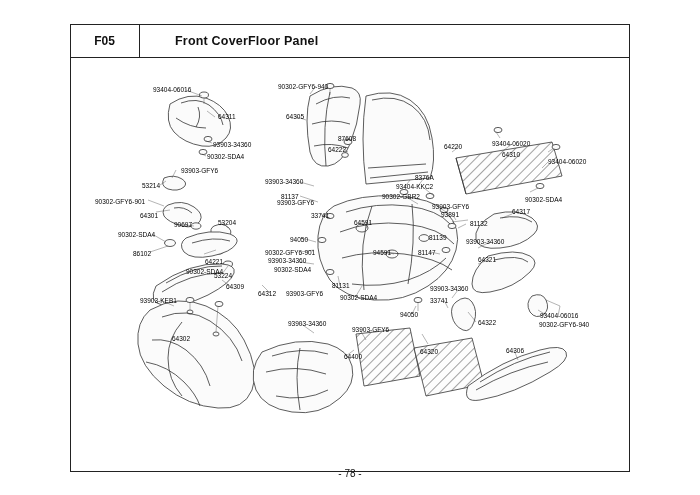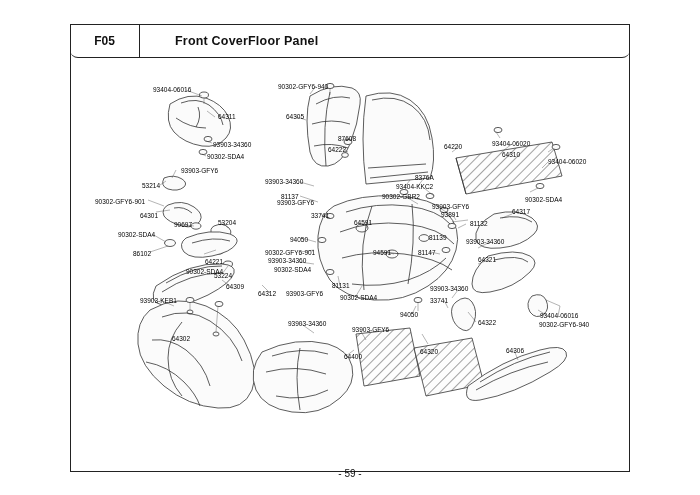--- a/index.html
+++ b/index.html
@@ -20,21 +20,20 @@
     width:560px;height:448px;
     border:1px solid #222;
     box-sizing:border-box;
   }
   .title-bar{
     position:absolute;
     left:70px;top:24px;
     width:560px;height:34px;
     border-bottom:1px solid #222;
     box-sizing:border-box;
-    border-radius:8px;
   }
   .title-cell{
     position:absolute;
     left:0;top:0;
     width:70px;height:34px;
     border-right:1px solid #222;
     box-sizing:border-box;
     display:flex;align-items:center;justify-content:center;
     font-size:12px;font-weight:bold;
   }
@@ -303,21 +302,21 @@
       <path class="pl" d="M530 192 l8 -4"></path>
     </g>
   </svg>
 
   <div class="frame"></div>
   <div class="title-bar">
     <div class="title-cell">F05</div>
     <div class="title-text">Front CoverFloor Panel</div>
   </div>
 
-  <div class="page-num">- 59 -</div>
+  <div class="page-num">- 78 -</div>
 
   <div id="labels">
       <div class="lbl" style="left: 153px; top: 86px;">93404-06016</div>
       <div class="lbl" style="left: 218px; top: 113px;">64311</div>
       <div class="lbl" style="left: 213px; top: 141px;">93903-34360</div>
       <div class="lbl" style="left: 207px; top: 153px;">90302-SDA4</div>
       <div class="lbl" style="left: 181px; top: 167px;">93903-GFY6</div>
       <div class="lbl" style="left: 142px; top: 182px;">53214</div>
       <div class="lbl" style="left: 95px; top: 198px;">90302-GFY6-901</div>
       <div class="lbl" style="left: 140px; top: 212px;">64301</div>

